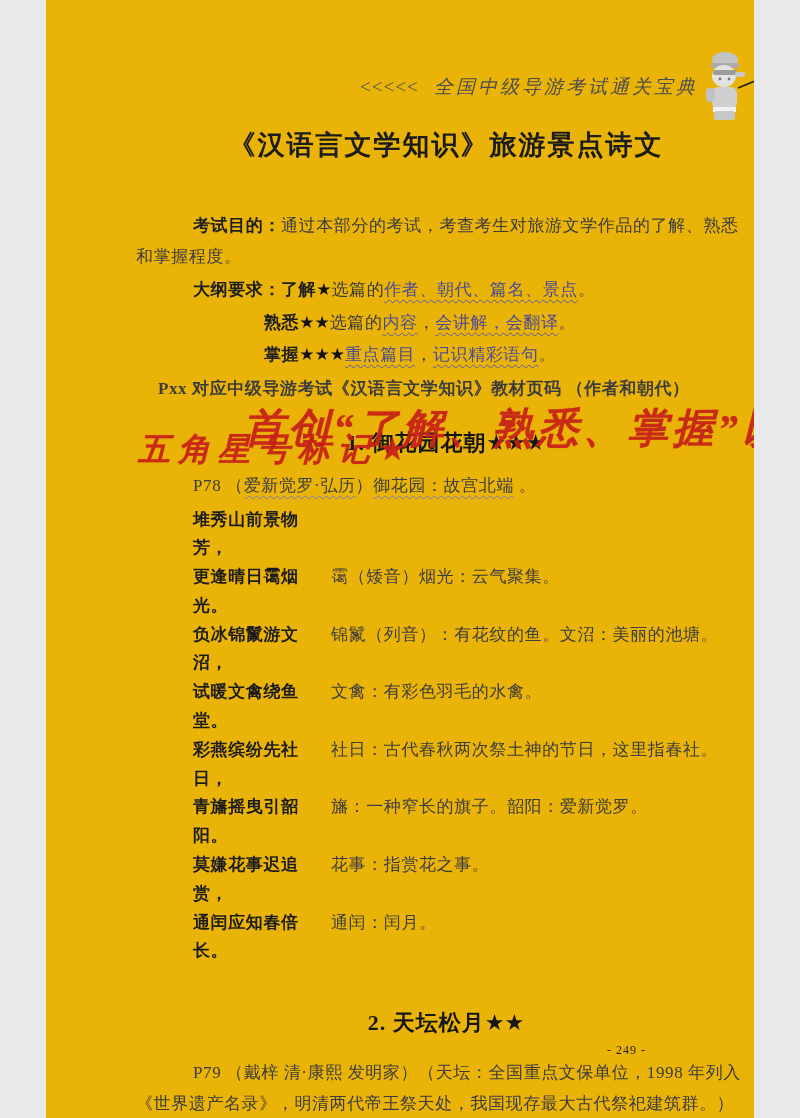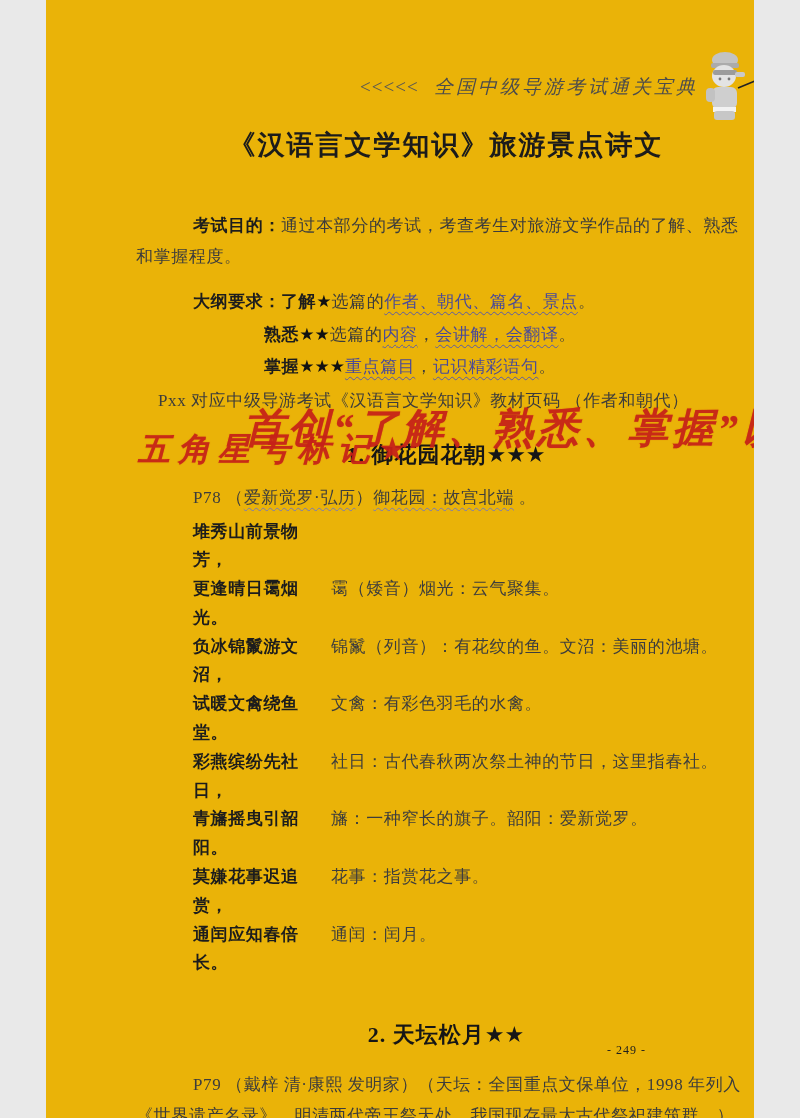--- a/index.html
+++ b/index.html
@@ -15,26 +15,26 @@
     font-size:19px;color:#4c4c4c;white-space:nowrap;}
   .header .arrows{letter-spacing:1px;margin-right:10px;color:#555;}
   .header .book-title{letter-spacing:3px;font-style:italic;}
   .doc-title{margin:26px 0 0 0;text-align:center;font-size:27px;
     font-weight:bold;color:#1b1b1b;letter-spacing:2px;line-height:38px;}
   
   .para{margin:0;line-height:31px;}
   .indent{text-indent:57px;}
   .exam-purpose{margin-top:46px;}
   .exam-purpose b,.outline b{color:#1d1d1d;}
-  .outline{margin-top:14px;}
+  .outline{margin-top:2px;}
   .o-line{line-height:32.5px;}
   .o-sub{margin-left:128px;}
   .stars{color:#111;letter-spacing:0;}
   .u{color:#4a4a98;text-decoration:underline wavy #5a5aa8 1px;text-underline-offset:4px;}
-  .pxx{margin-left:22px;line-height:32px;margin-top:1px;}
+  .pxx{margin-left:22px;line-height:32px;margin-top:1px;font-weight:bold;}
   
   .sec{margin:22px 0 0 0;text-align:center;font-size:22px;color:#161616;
     font-weight:bold;letter-spacing:1px;line-height:32px;}
   .sec .hstars{letter-spacing:0;}
   .sec2{margin-top:41px;}
   
   .src{margin-top:12px;text-indent:57px;line-height:30px;}
   .uw{color:#3d3d3d;text-decoration:underline wavy #7a7ab4 1px;text-underline-offset:4px;}
   .src2{margin-top:18px;text-indent:57px;line-height:31px;}
   

